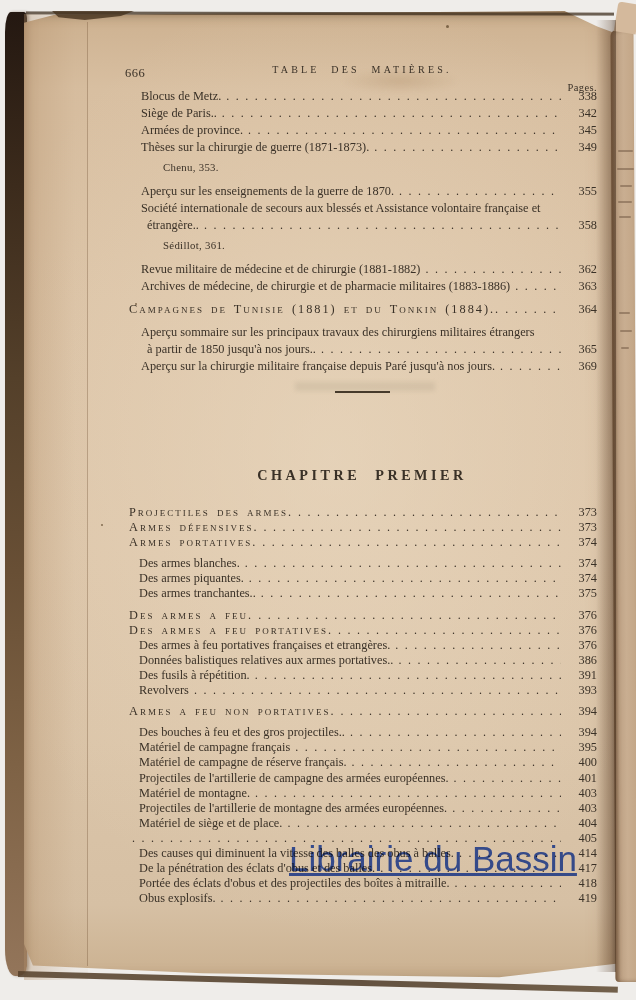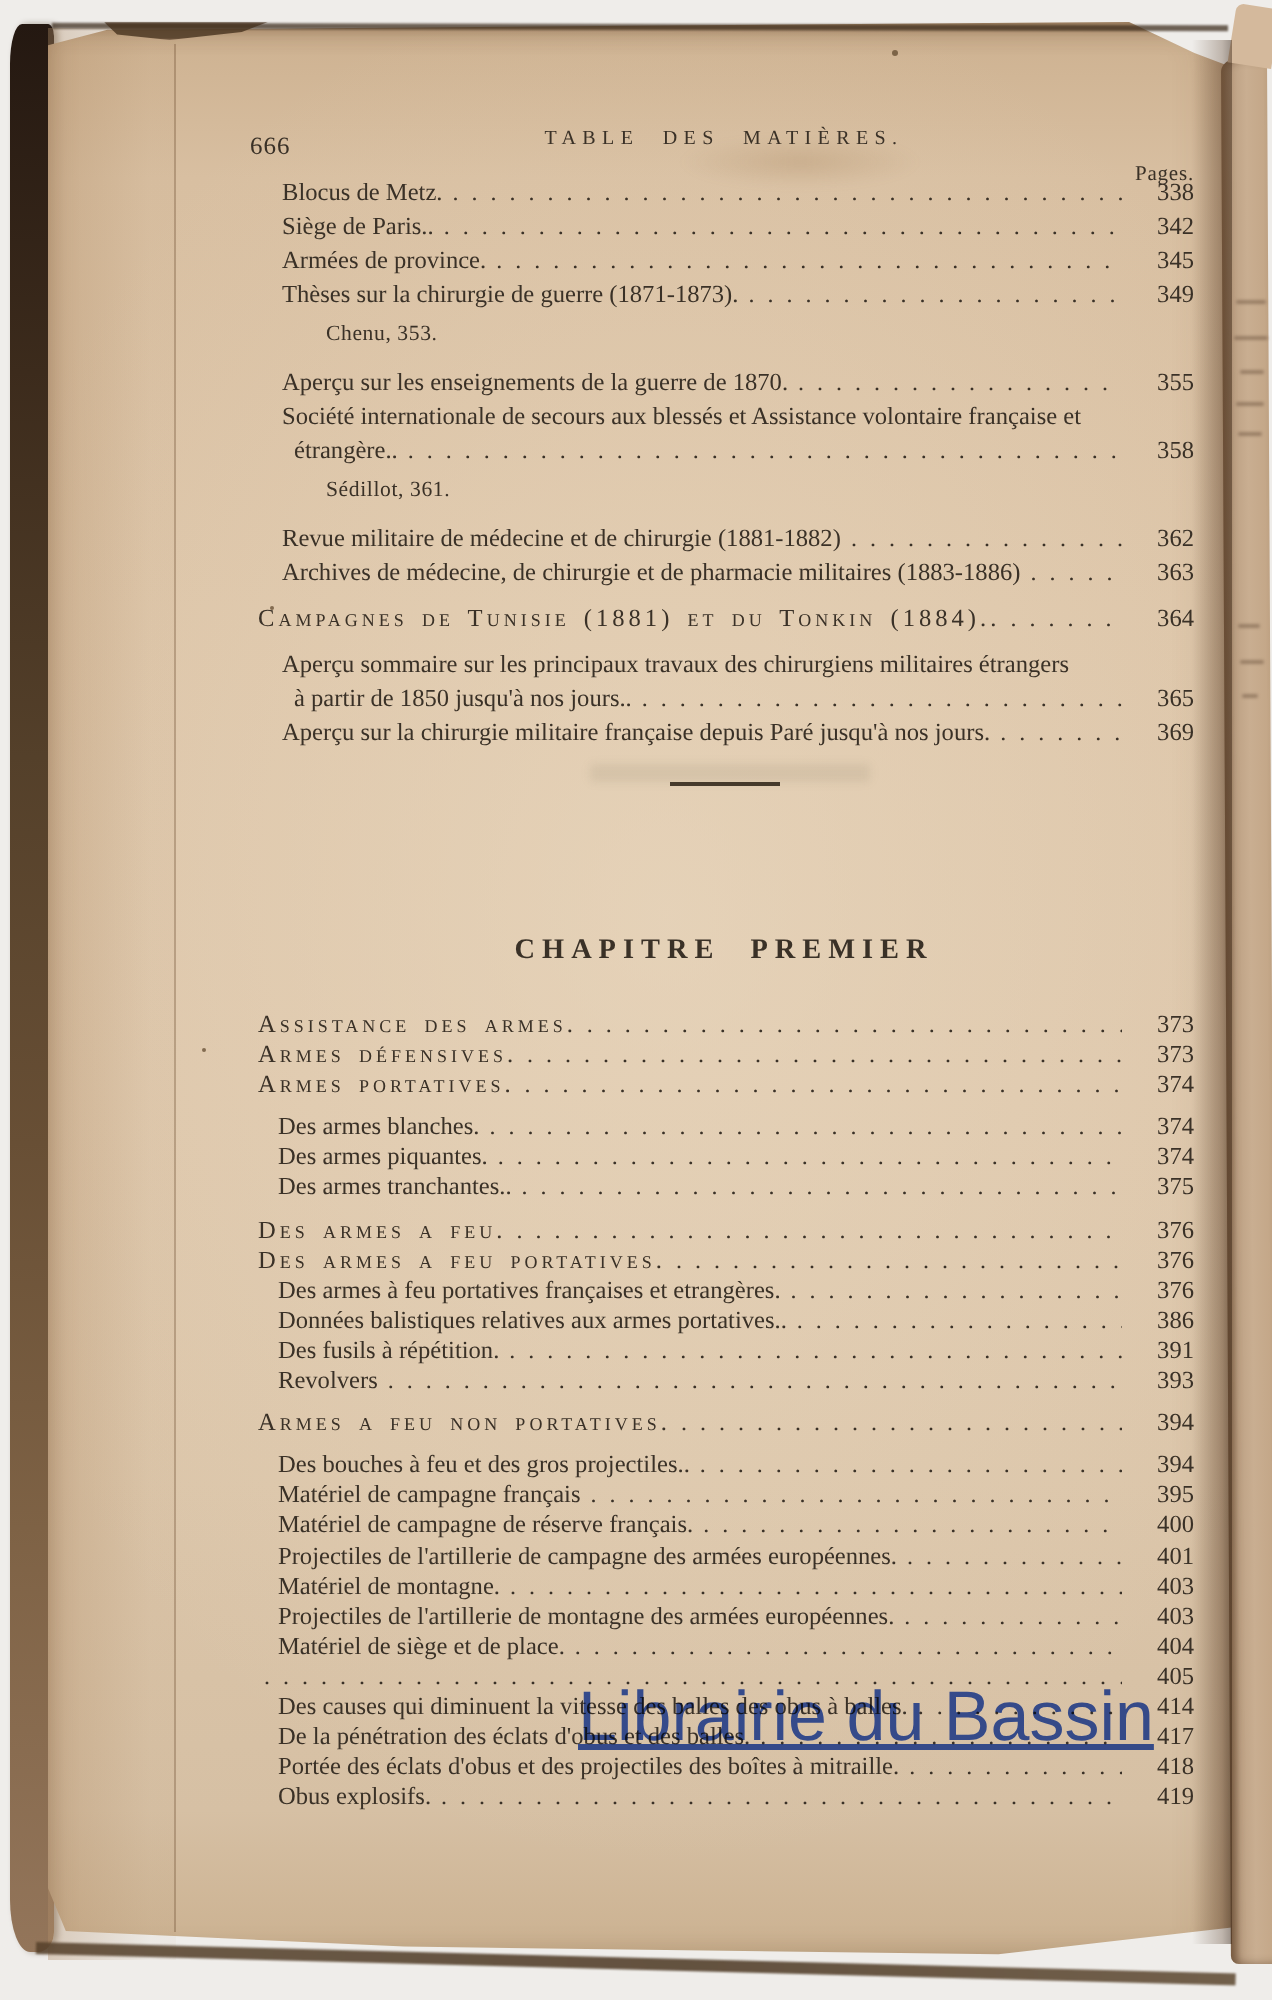--- a/index.html
+++ b/index.html
@@ -254,21 +254,21 @@
       </div>
     </div>
 
   <div class="divider"></div>
 
   <div class="chapter-heading">CHAPITRE PREMIER</div>
 
   <div id="toc-chapter" class="toc toc-ch">
       <div class="entry caps">
         <div class="row">
-          <span class="lbl">Assistance des armes.</span>
+          <span class="lbl">Projectiles des armes.</span>
           <span class="lead"></span>
           <span class="pnum">373</span>
         </div>
       </div>
       <div class="entry caps">
         <div class="row">
           <span class="lbl">Armes défensives.</span>
           <span class="lead"></span>
           <span class="pnum">373</span>
         </div>

